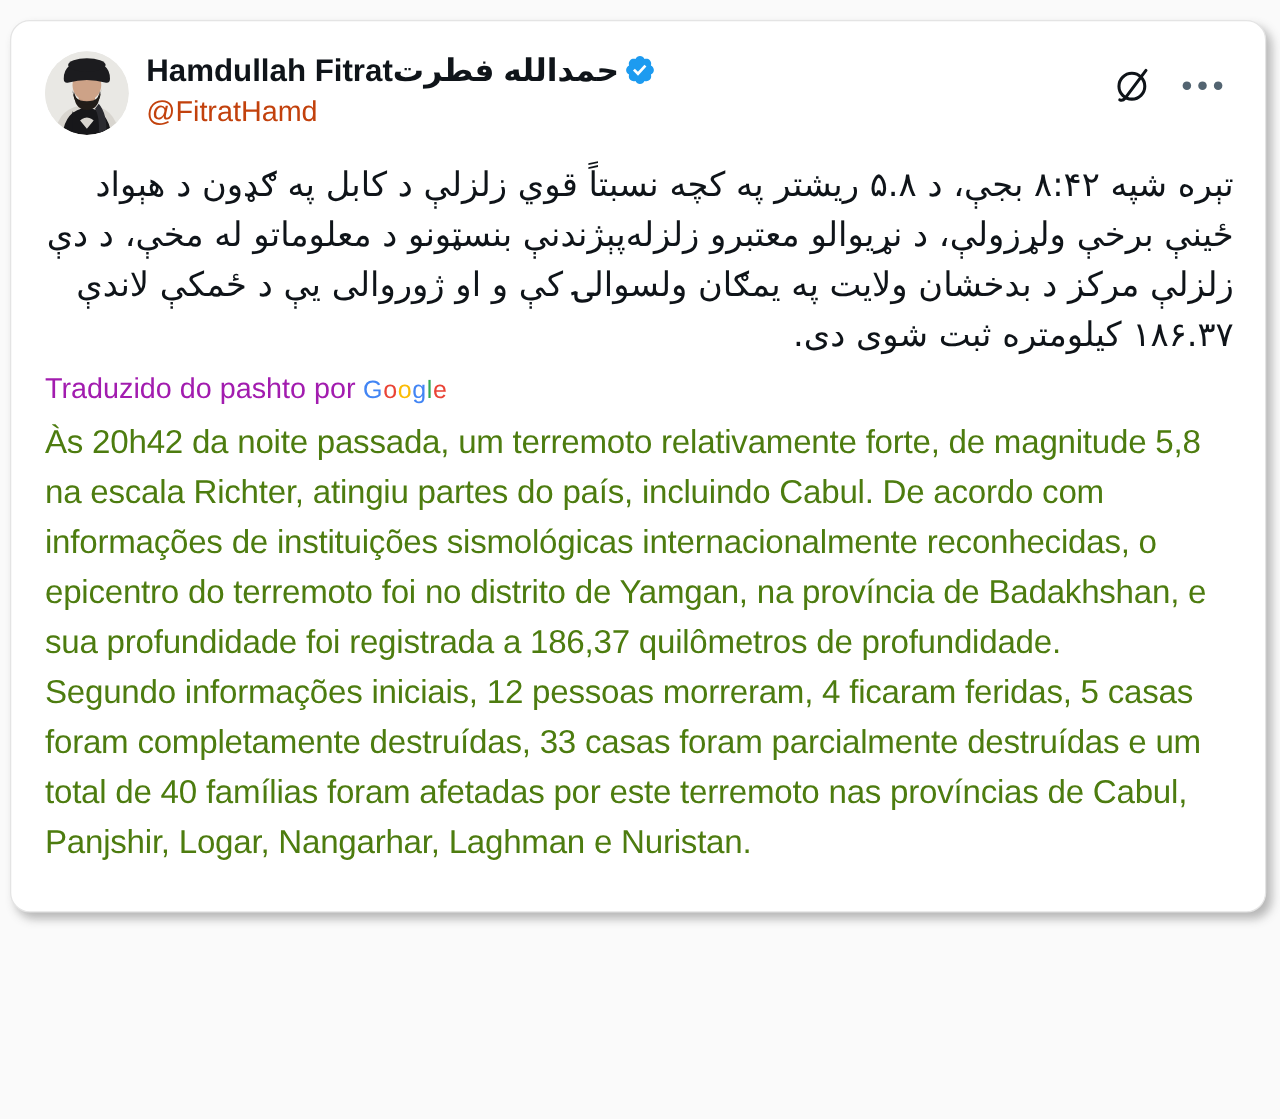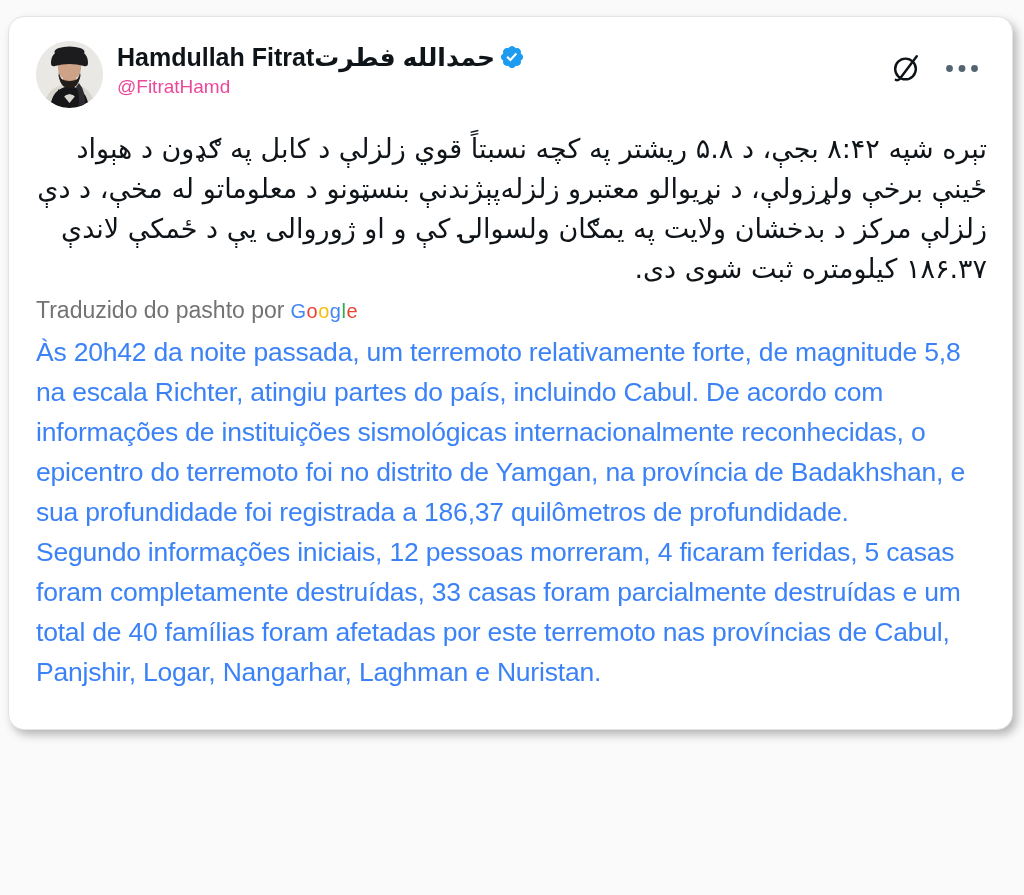--- a/index.html
+++ b/index.html
@@ -28,21 +28,21 @@
     flex: none;
     background: #e9e8e5;
     cursor: pointer;
   }
   .names { flex: 1; min-width: 0; margin-left: 14px; padding-top: 1px; }
   .name-line {
     font-size: 25px; font-weight: 700; color: #0f1419;
     line-height: 1.25; white-space: nowrap;
   }
   .name-line .badge-svg { vertical-align: -4px; margin-left: 4px; }
-  .handle { font-size: 19px; color: #ec4899; margin-top: 3px; }
+  .handle { font-size: 23px; color: #c2410c; margin-top: 3px; }
   .actions { display: flex; align-items: center; gap: 24px; padding-top: 12px; padding-right: 8px; }
   .icon-btn { cursor: pointer; display: inline-flex; align-items: center; }
   .pashto {
     direction: rtl;
     text-align: right;
     font-size: 27px;
     line-height: 40px;
     color: #0f1419;
     margin-top: 21px;
     font-family: "DejaVu Sans", sans-serif;
@@ -50,21 +50,21 @@
   .attribution {
     margin-top: 7px;
     font-size: 23px;
     line-height: 28px;
     cursor: pointer;
   }
   .attribution .google-word { font-size: 20px; letter-spacing: 0.5px; margin-left: 6px; font-weight: 500; }
   .portuguese {
     font-size: 26.5px;
     line-height: 40px;
-    color: #3b82f6;
+    color: #4d7c0f;
     margin-top: 7px;
     letter-spacing: -0.2px;
   }
 </style>
 </head>
 <body>
 
 <div class="card">
 
   <div class="header">
@@ -122,21 +122,21 @@
         </svg>
       </span>
     </div>
   </div>
 
   <div class="pashto" lang="ps" dir="rtl">
     <div>تېره شپه ۸:۴۲ بجې، د ۵.۸ ریشتر په کچه نسبتاً قوي زلزلې د کابل په ګډون د هېواد ځینې برخې ولړزولې، د نړیوالو معتبرو زلزله‌پېژندنې بنسټونو د معلوماتو له مخې، د دې زلزلې مرکز د بدخشان ولایت په یمګان ولسوالۍ کې و او ژوروالی یې د ځمکې لاندې ۱۸۶.۳۷ کیلومتره ثبت شوی دی.</div>
   </div>
 
   <div class="attribution">
-    <span style="color: #737373;">Traduzido do pashto por</span><span class="google-word"><span style="color: rgb(66, 133, 244);">G</span><span style="color: rgb(234, 67, 53);">o</span><span style="color: rgb(251, 188, 5);">o</span><span style="color: rgb(66, 133, 244);">g</span><span style="color: rgb(52, 168, 83);">l</span><span style="color: rgb(234, 67, 53);">e</span></span>
+    <span style="color: #a21caf;">Traduzido do pashto por</span><span class="google-word"><span style="color: rgb(66, 133, 244);">G</span><span style="color: rgb(234, 67, 53);">o</span><span style="color: rgb(251, 188, 5);">o</span><span style="color: rgb(66, 133, 244);">g</span><span style="color: rgb(52, 168, 83);">l</span><span style="color: rgb(234, 67, 53);">e</span></span>
   </div>
 
   <div class="portuguese" lang="pt">
     <div>Às 20h42 da noite passada, um terremoto relativamente forte, de magnitude 5,8 na escala Richter, atingiu partes do país, incluindo Cabul. De acordo com informações de instituições sismológicas internacionalmente reconhecidas, o epicentro do terremoto foi no distrito de Yamgan, na província de Badakhshan, e sua profundidade foi registrada a 186,37 quilômetros de profundidade.</div>
     <div>Segundo informações iniciais, 12 pessoas morreram, 4 ficaram feridas, 5 casas foram completamente destruídas, 33 casas foram parcialmente destruídas e um total de 40 famílias foram afetadas por este terremoto nas províncias de Cabul, Panjshir, Logar, Nangarhar, Laghman e Nuristan.</div>
   </div>
 
 </div>
 
 </body></html>

